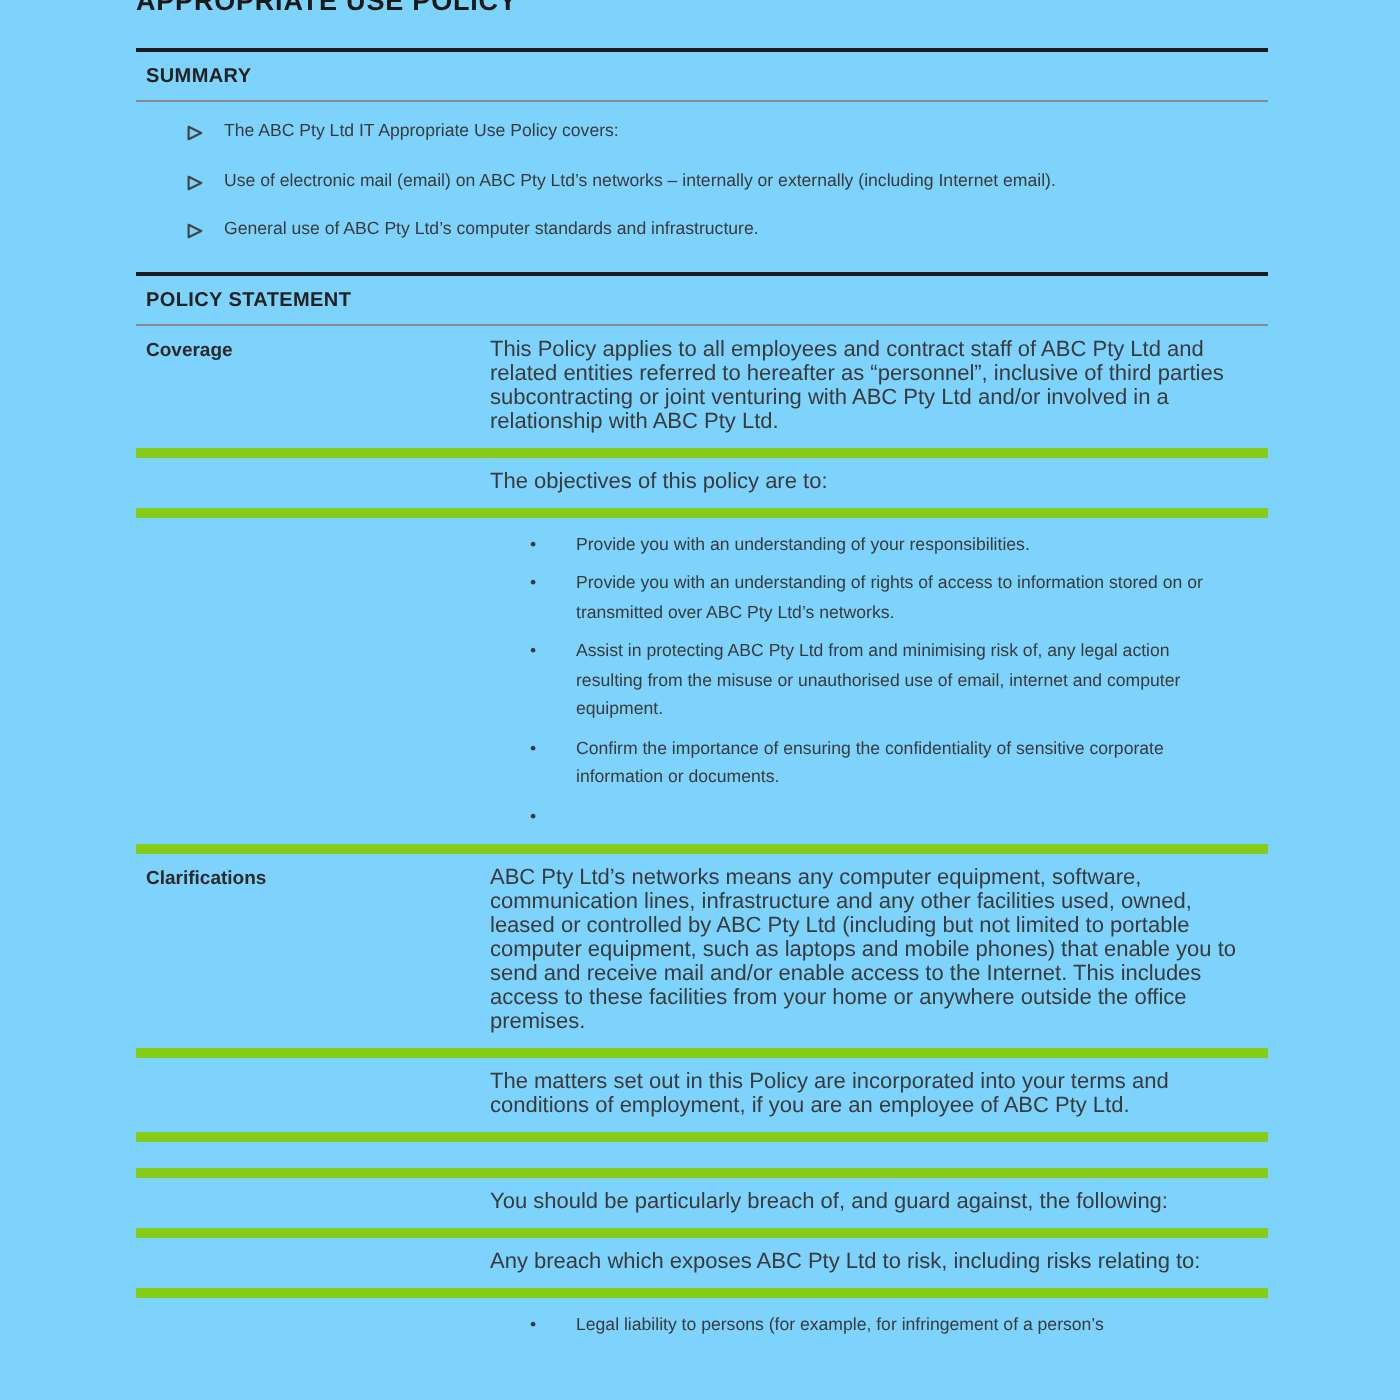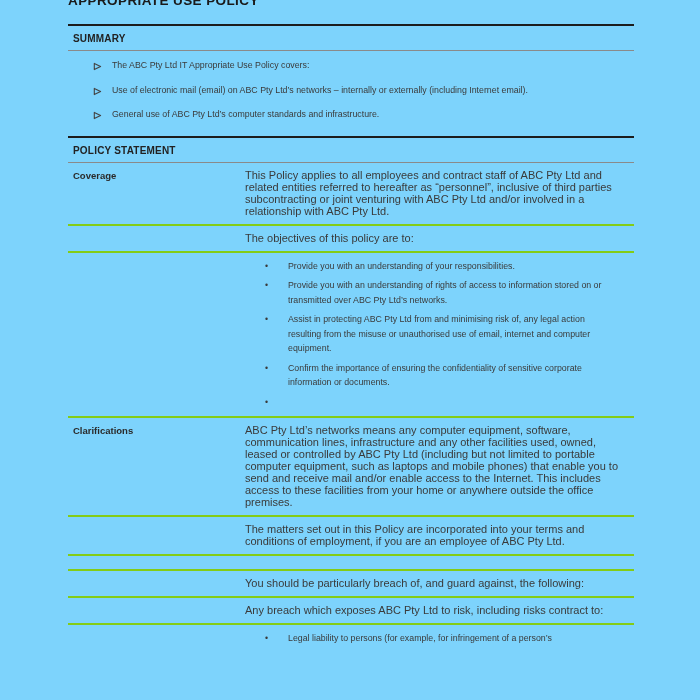--- a/index.html
+++ b/index.html
@@ -56,21 +56,21 @@
   .arrow-cell {
     width: 19px;
     margin-left: 25px;
     flex: 0 0 19px;
     padding-top: 3px;
   }
   
   .policy-row {
     display: grid;
     grid-template-columns: 177px 1fr;
-    border-bottom: 2px solid #84cc16;
+    border-bottom: 5px solid #84cc16;
     padding: 6px 0 7px 0;
   }
   .policy-row.no-border { border-bottom: none; }
   .row-label {
     font-size: 9.5px;
     font-weight: bold;
     color: #2a2a2a;
     padding-left: 5px;
     line-height: 14.5px;
   }
@@ -203,21 +203,21 @@
   <div class="policy-row">
     <span class="row-label"></span>
     <div class="row-body">
       <p>You should be particularly breach of, and guard against, the following:</p>
     </div>
   </div>
 
   <div class="policy-row">
     <span class="row-label"></span>
     <div class="row-body">
-      <p>Any breach which exposes ABC Pty Ltd to risk, including risks contract to:</p>
+      <p>Any breach which exposes ABC Pty Ltd to risk, including risks relating to:</p>
     </div>
   </div>
 
   <div class="policy-row no-border">
     <span class="row-label"></span>
     <div class="row-body">
       <ul class="dot-list">
         <li>
           <span class="dot-cell">•</span>
           <span class="li-text">Legal liability to persons (for example, for infringement of a person’s</span>

